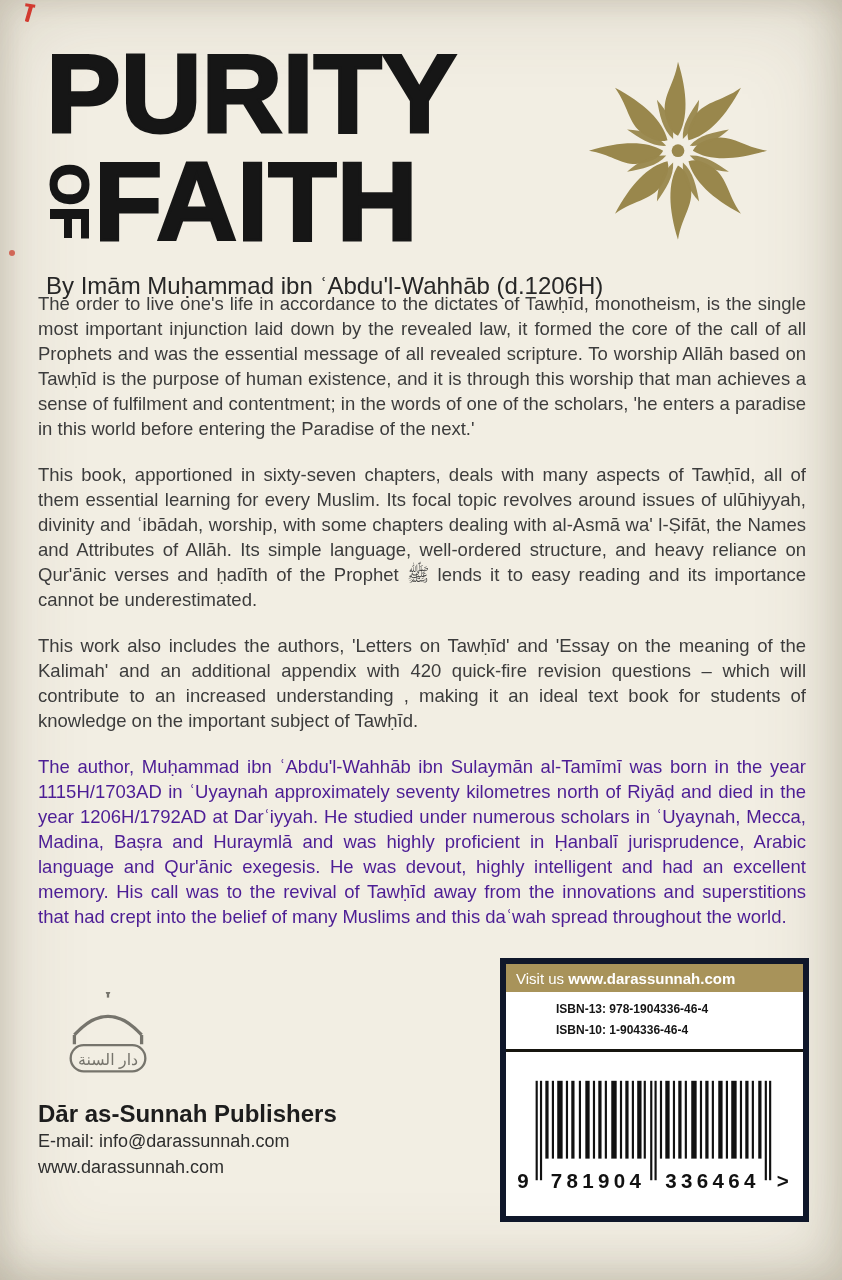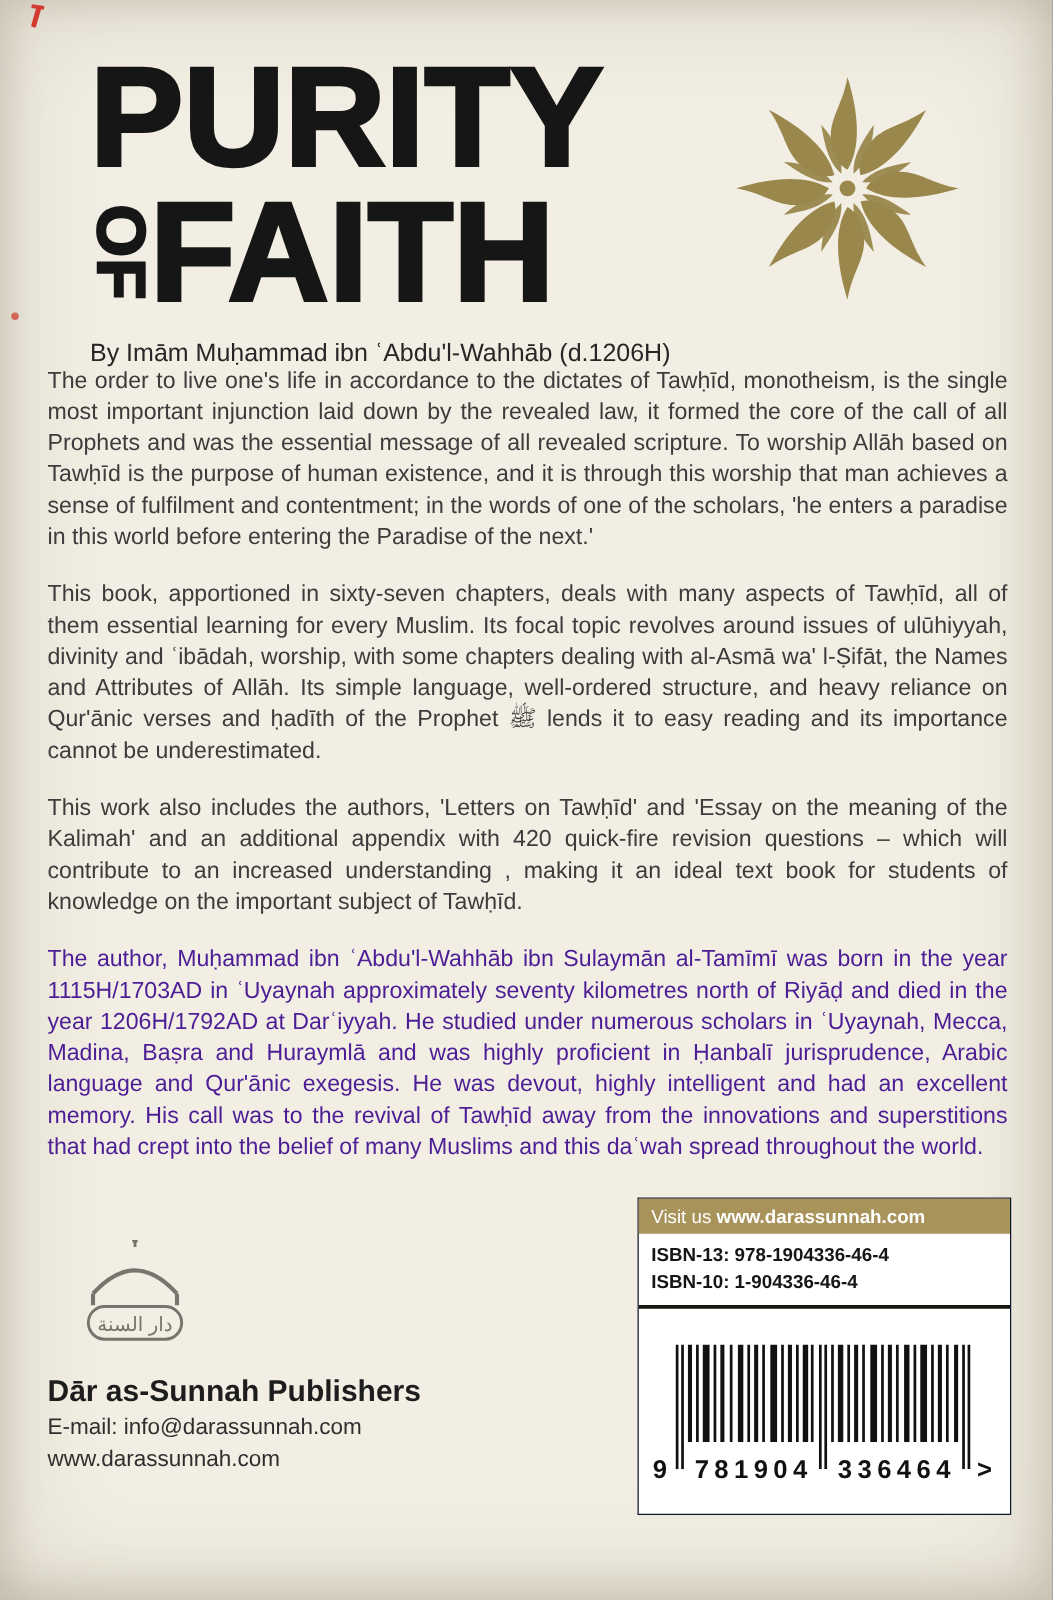--- a/index.html
+++ b/index.html
@@ -17,36 +17,36 @@
 
   
   .red-mark { position:absolute; top:5px; left:27px; width:4px; height:17px;
               background:#d23a30; transform:rotate(16deg); border-radius:1px; }
   .red-mark::after { content:""; position:absolute; top:-1px; left:-4px;
               width:10px; height:3px; background:#d23a30; transform:rotate(-8deg); }
   .red-dot  { position:absolute; top:250px; left:9px; width:6px; height:6px;
               background:#cd4a3a; border-radius:50%; opacity:.8; }
 
   
-  .header { position:absolute; top:48px; left:72px; }
+  .header { position:absolute; top:48px; left:46px; }
   .title-line1, .faith {
     font-size:112px; line-height:.82; font-weight:bold;
     color:#161616; letter-spacing:0px;
     -webkit-text-stroke:3px #161616;
     font-family:"Liberation Sans", sans-serif;
   }
   .title-row { display:flex; align-items:center; margin-top:14px; }
   .of-wrap { width:48px; height:96px; position:relative; }
   .of-wrap span {
     position:absolute; left:50%; top:50%;
     transform:translate(-50%,-50%) rotate(90deg);
     font-size:54px; font-weight:bold; color:#161616;
     -webkit-text-stroke:2px #161616; letter-spacing:1px; white-space:nowrap;
   }
-  .byline { margin-top:22px; font-size:20px; color:#262626; }
+  .byline { margin-top:22px; font-size:24px; color:#262626; }
 
   
   .ornament { position:absolute; top:50px; left:572px; width:212px; height:192px; }
 
   
   .body-text {
     position:absolute; top:291px; left:38px; right:36px;
     text-align:justify; font-size:18.5px; line-height:25px; color:#3c3c3c;
   }
   .body-text p { margin:0; }
@@ -55,26 +55,26 @@
 
   
   .footer { position:absolute; top:958px; left:38px; right:33px; bottom:26px;
             display:flex; justify-content:space-between; }
   .footer-left { display:flex; flex-direction:column; width:440px; }
   .logo { width:112px; height:84px; margin:34px 0 6px 14px; }
   .pub-name { font-size:24px; font-weight:bold; color:#1d1d1d; margin-top:18px; }
   .pub-line { font-size:18px; color:#2e2e2e; line-height:26px; }
   .copyright { margin-top:auto; font-size:15.5px; color:#333; padding-bottom:2px; }
 
-  .barcode-box { width:297px; background:#ffffff; border:1px solid #0f172a;
+  .barcode-box { width:297px; background:#ffffff; border:6px solid #0f172a;
                  display:flex; flex-direction:column; height:252px; }
   .banner { background:#a8935a; color:#fff; font-size:15px; padding:6px 10px 5px; }
   .banner b { font-weight:bold; }
   .isbn-section { padding:7px 10px 8px; border-bottom:3px solid #16150f; }
-  .isbn-line { font-size:15px; font-weight:bold; color:#151515; line-height:21px; }
+  .isbn-line { font-size:12px; font-weight:bold; color:#151515; line-height:21px;margin-left:40px; }
   .barcode-area { flex:1; padding:8px 8px 2px; }
   .barcode-area svg { width:100%; height:100%; }
 </style>
 </head>
 <body>
 
 <div class="page">
 
   <div class="red-mark"></div>
   <div class="red-dot"></div>

